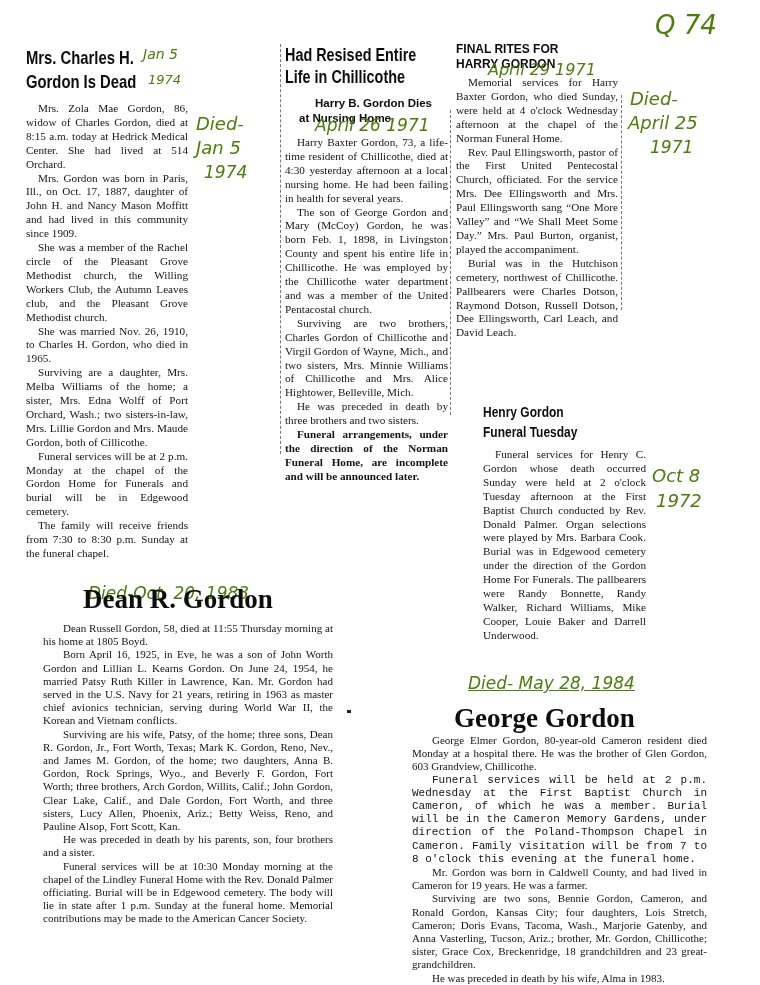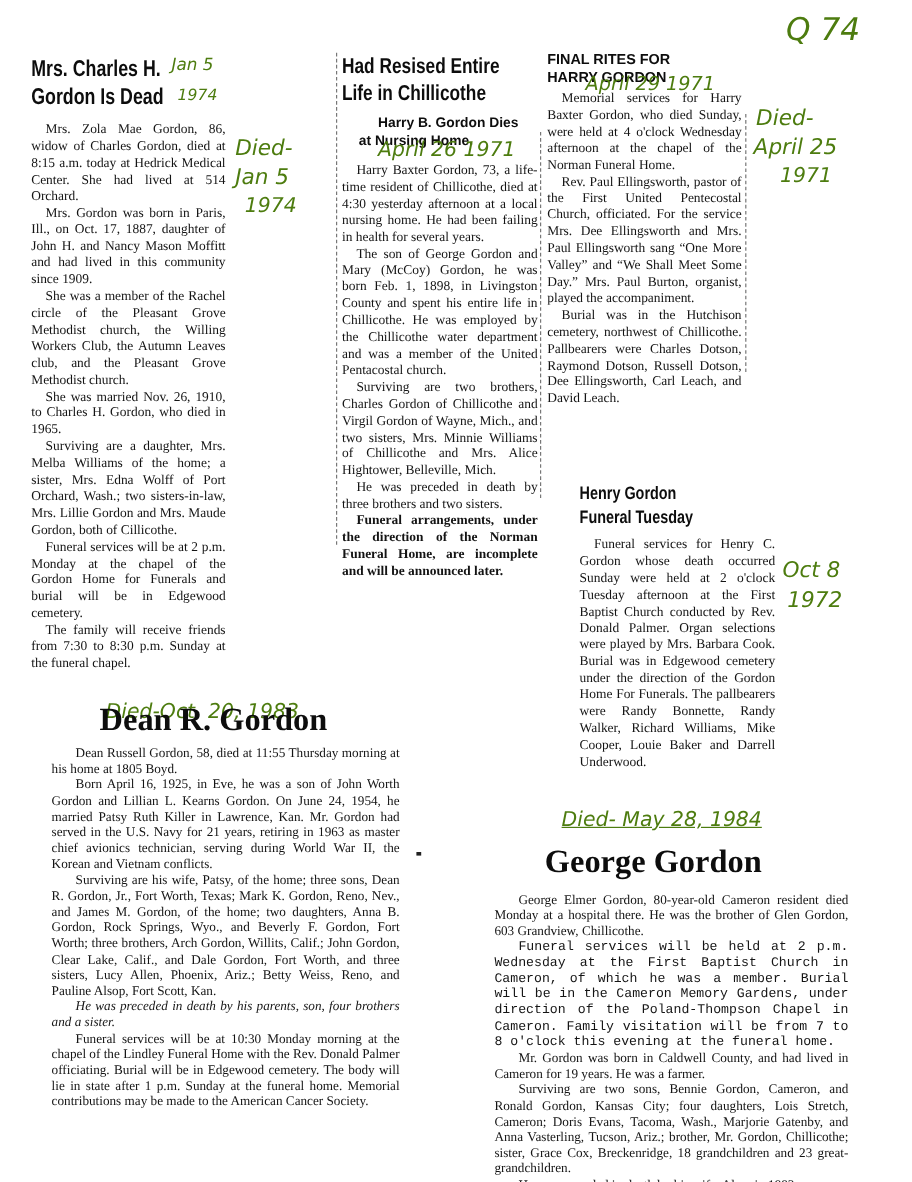--- a/index.html
+++ b/index.html
@@ -68,27 +68,27 @@
 </div>
 <div class="hand" style="left:652px;top:465px;font-size:18px;">Oct 8</div>
 <div class="hand" style="left:656px;top:490px;font-size:18px;">1972</div>
 
 <div class="hand" style="left:88px;top:583px;font-size:17px;">Died-Oct. 20, 1983</div>
 <div class="clip" style="left:43px;top:582px;width:290px;font-size:11px;line-height:13.2px;">
   <div class="big" style="font-size:27px;line-height:34px;margin-left:40px;margin-bottom:6px;">Dean R. Gordon</div>
   <p style="text-indent:20px;">Dean Russell Gordon, 58, died at 11:55 Thursday morning at his home at 1805 Boyd.</p>
   <p style="text-indent:20px;">Born April 16, 1925, in Eve, he was a son of John Worth Gordon and Lillian L. Kearns Gordon. On June 24, 1954, he married Patsy Ruth Killer in Lawrence, Kan. Mr. Gordon had served in the U.S. Navy for 21 years, retiring in 1963 as master chief avionics technician, serving during World War II, the Korean and Vietnam conflicts.</p>
   <p style="text-indent:20px;">Surviving are his wife, Patsy, of the home; three sons, Dean R. Gordon, Jr., Fort Worth, Texas; Mark K. Gordon, Reno, Nev., and James M. Gordon, of the home; two daughters, Anna B. Gordon, Rock Springs, Wyo., and Beverly F. Gordon, Fort Worth; three brothers, Arch Gordon, Willits, Calif.; John Gordon, Clear Lake, Calif., and Dale Gordon, Fort Worth, and three sisters, Lucy Allen, Phoenix, Ariz.; Betty Weiss, Reno, and Pauline Alsop, Fort Scott, Kan.</p>
-  <p style="text-indent:20px;font-style:italic;">He was preceded in death by his parents, son, four brothers and a sister.</p>
+  <p style="text-indent:20px;">He was preceded in death by his parents, son, four brothers and a sister.</p>
   <p style="text-indent:20px;">Funeral services will be at 10:30 Monday morning at the chapel of the Lindley Funeral Home with the Rev. Donald Palmer officiating. Burial will be in Edgewood cemetery. The body will lie in state after 1 p.m. Sunday at the funeral home. Memorial contributions may be made to the American Cancer Society.</p>
 </div>
 
 <div class="hand" style="left:468px;top:673px;font-size:17px;text-decoration:underline;">Died- May 28, 1984</div>
 <div class="clip" style="left:412px;top:702px;width:295px;font-size:11px;line-height:13.2px;">
-  <div class="big" style="font-size:27px;line-height:32px;margin-left:42px;margin-bottom:10px;">George Gordon</div>
+  <div class="big" style="font-size:27px;line-height:32px;margin-left:42px;margin-bottom:0;">George Gordon</div>
   <p style="text-indent:20px;">George Elmer Gordon, 80-year-old Cameron resident died Monday at a hospital there. He was the brother of Glen Gordon, 603 Grandview, Chillicothe.</p>
   <p style="text-indent:20px;font-family:Liberation Mono, monospace;">Funeral services will be held at 2 p.m. Wednesday at the First Baptist Church in Cameron, of which he was a member. Burial will be in the Cameron Memory Gardens, under direction of the Poland-Thompson Chapel in Cameron. Family visitation will be from 7 to 8 o'clock this evening at the funeral home.</p>
   <p style="text-indent:20px;">Mr. Gordon was born in Caldwell County, and had lived in Cameron for 19 years. He was a farmer.</p>
   <p style="text-indent:20px;">Surviving are two sons, Bennie Gordon, Cameron, and Ronald Gordon, Kansas City; four daughters, Lois Stretch, Cameron; Doris Evans, Tacoma, Wash., Marjorie Gatenby, and Anna Vasterling, Tucson, Ariz.; brother, Mr. Gordon, Chillicothe; sister, Grace Cox, Breckenridge, 18 grandchildren and 23 great-grandchildren.</p>
   <p style="text-indent:20px;">He was preceded in death by his wife, Alma in 1983.</p>
 </div>
 
 <div style="position:absolute;left:347px;top:710px;width:4px;height:3px;background:#222;"></div>
 
 </body></html>

